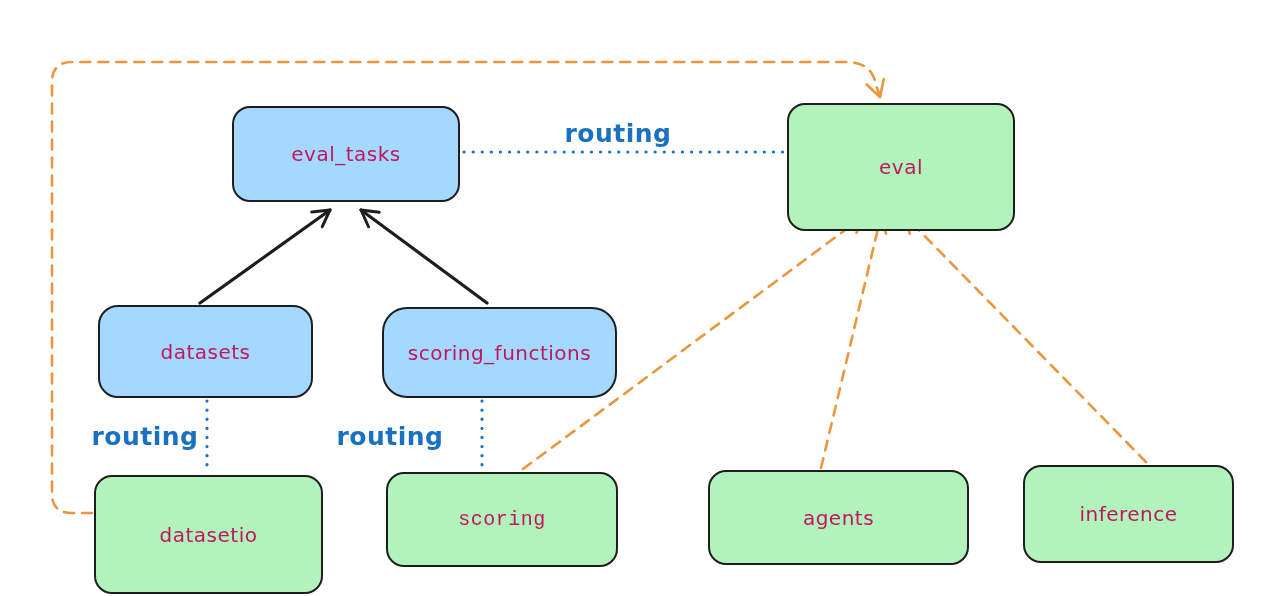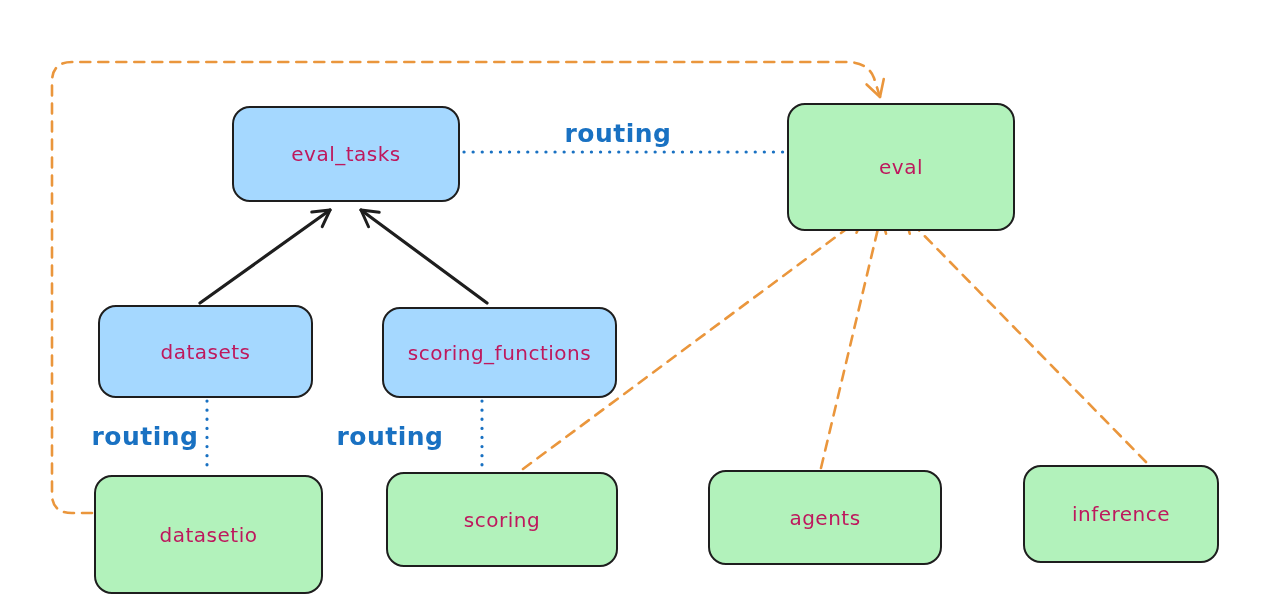--- a/index.html
+++ b/index.html
@@ -23,26 +23,26 @@
     border-radius: 18px;
     display: flex;
     align-items: center;
     justify-content: center;
     font-size: 20px;
     letter-spacing: 0.5px;
     color: #be185d;
   }
   .n-eval_tasks        { left: 232px; top: 106px; width: 228px; height: 96px; }
   .n-eval              { left: 787px; top: 103px; width: 228px; height: 128px; }
-  .n-datasets          { left:  98px; top: 305px; width: 215px; height: 93px; }
-  .n-scoring_functions { left: 382px; top: 307px; width: 235px; height: 91px; }
+  .n-datasets          { left:  98px; top: 305px; width: 215px; height: 93px; border-radius: 20px; }
+  .n-scoring_functions { left: 382px; top: 307px; width: 235px; height: 91px; border-radius: 25px; }
   .n-datasetio         { left:  94px; top: 475px; width: 229px; height: 119px; }
   .n-scoring           { left: 386px; top: 472px; width: 232px; height: 95px; }
-  .n-agents            { left: 708px; top: 470px; width: 234px; height: 95px; }
-  .n-inference         { left:1023px; top: 465px; width: 196px; height: 98px; }
+  .n-agents            { left: 708px; top: 470px; width: 261px; height: 95px; }
+  .n-inference         { left:1023px; top: 465px; width: 211px; height: 98px; }
   .edge-label {
     position: absolute;
     transform: translate(-50%, -50%);
     font-size: 25px;
     font-weight: 600;
     letter-spacing: 0.5px;
     white-space: nowrap;
   }
   .el-1 { left: 618px; top: 133px; }
   .el-2 { left: 145px; top: 436px; }
@@ -89,21 +89,21 @@
   </div>
 
   <div class="node n-scoring_functions" style="background-color: rgb(165, 216, 255);">
     <span>scoring_functions</span>
   </div>
 
   <div class="node n-datasetio" style="background-color: rgb(178, 242, 187);">
     <span>datasetio</span>
   </div>
 
-  <div class="node n-scoring" style="background-color: rgb(178, 242, 187);">
+  <div class="node n-scoring" style="background-color: rgb(178, 242, 187); font-family: Liberation Mono, monospace;">
     <span>scoring</span>
   </div>
 
   <div class="node n-agents" style="background-color: rgb(178, 242, 187);">
     <span>agents</span>
   </div>
 
   <div class="node n-inference" style="background-color: rgb(178, 242, 187);">
     <span>inference</span>
   </div>

